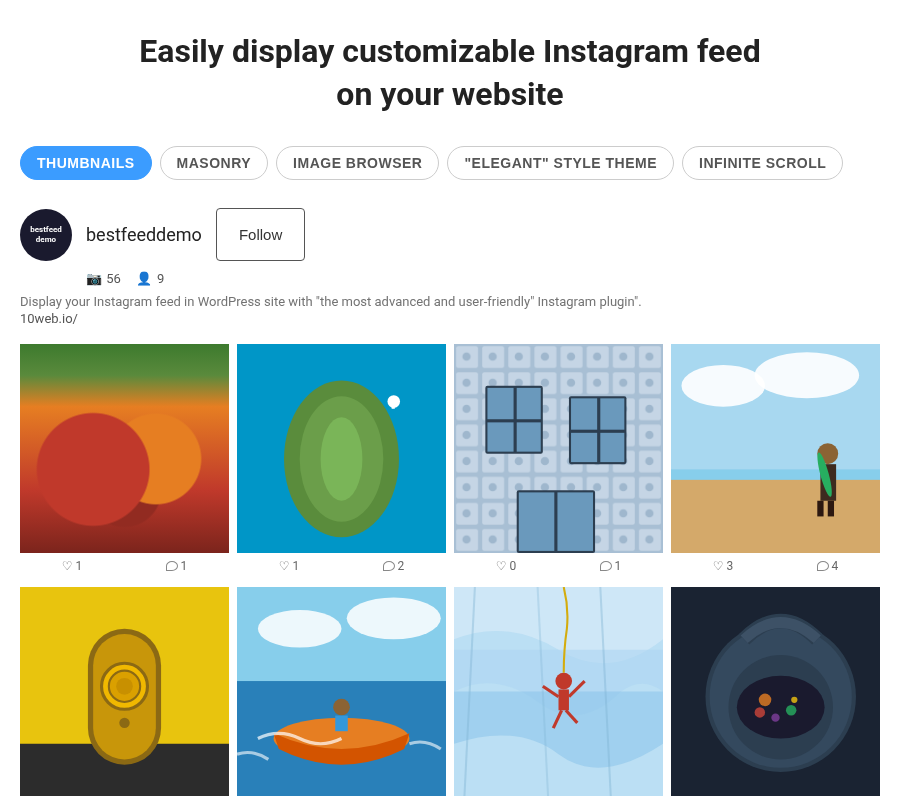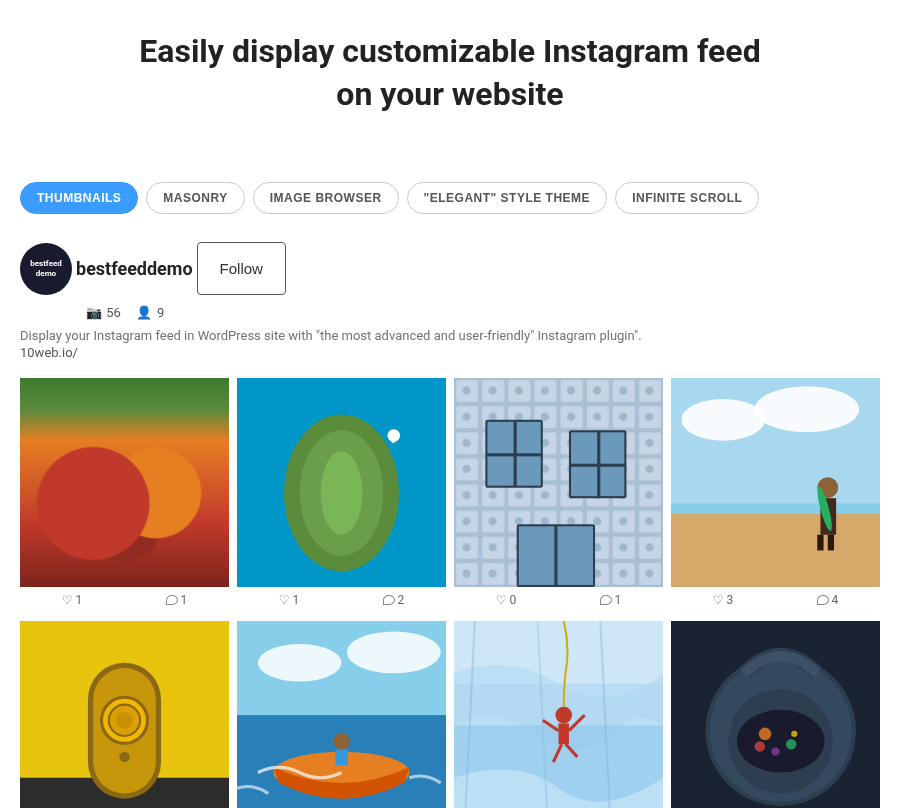--- a/index.html
+++ b/index.html
@@ -9,44 +9,43 @@
 
     .headline { text-align: center; margin-bottom: 30px; }
     .headline h1 { font-size: 32px; font-weight: 700; line-height: 1.35; color: #222; }
 
     .tabs { display: flex; gap: 8px; flex-wrap: wrap; margin-bottom: 28px; align-items: center; }
     .tab-btn {
       padding: 8px 16px;
       border-radius: 20px;
       border: 1.5px solid #ccc;
       background: #fff;
-      font-size: 12px;
+      font-size: 14px;
       font-weight: 600;
       letter-spacing: 0.5px;
       cursor: pointer;
       color: #555;
       text-transform: uppercase;
-      margin-top: 36px;
     }
     .tab-btn.active {
       background: #3b9cff;
       border-color: #3b9cff;
       color: #fff;
     }
 
-    .profile-section { display: flex; align-items: center; gap: 4px; margin-bottom: 10px; }
+    .profile-section { display: flex; align-items: center; gap: 14px; margin-bottom: 10px; }
     .avatar {
       width: 52px; height: 52px; border-radius: 50%;
       background: #1a1a2e;
       display: flex; align-items: center; justify-content: center;
       color: #fff; font-size: 10px; font-weight: 700;
       text-align: center; line-height: 1.2;
       flex-shrink: 0;
     }
-    .profile-name { font-size: 18px; font-weight: 700; color: #222; }
+    .profile-name { font-size: 18px; font-weight: 400; color: #222; }
     .follow-btn {
       padding: 17px 22px;
       border: 1.5px solid #555;
       border-radius: 4px;
       background: #fff;
       font-size: 15px;
       font-weight: 500;
       cursor: pointer;
       color: #333;
     }

